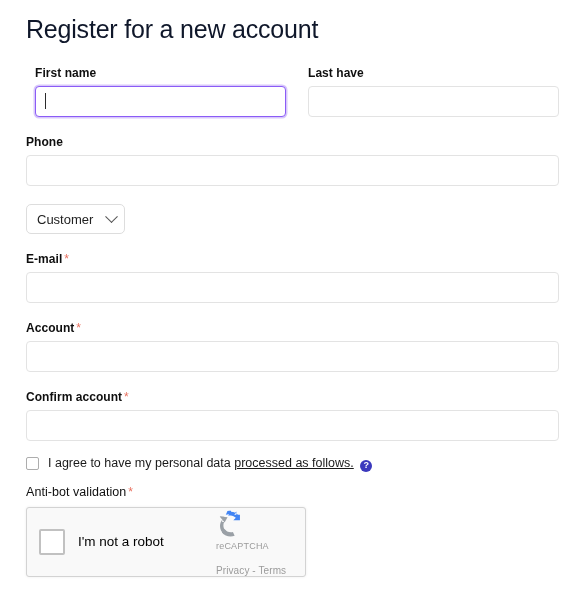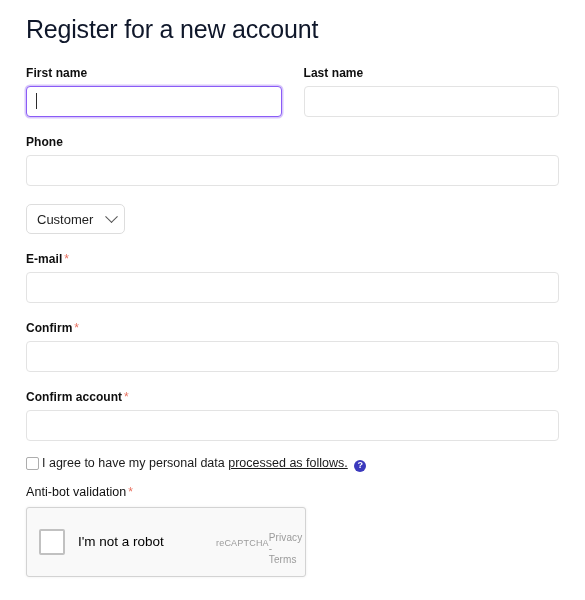--- a/index.html
+++ b/index.html
@@ -70,20 +70,21 @@
     position: absolute;
     left: 10px;
     top: 7px;
     width: 1px;
     height: 16px;
     background: #2b2b2b;
   }
   .row-two {
     display: flex;
     gap: 22px;
+    margin-left: 9px;
   }
   .col {
     flex: 1 1 0;
     min-width: 0;
   }
   .block {
     margin-top: 18px;
   }
   .block.first { margin-top: 22px; }
   .input-wrap { position: relative; }
@@ -112,21 +113,21 @@
     border-right: 1.3px solid #555;
     border-bottom: 1.3px solid #555;
     transform: rotate(45deg) translate(-2px, -2px);
   }
 
   
   .consent-row {
     display: flex;
     align-items: center;
     margin-top: 15px;
-    gap: 3px;
+    gap: 9px;
     font-size: 12.5px;
     color: #1a1a1a;
   }
   .cb {
     box-sizing: border-box;
     width: 13px;
     height: 13px;
     border: 1px solid #adadad;
     border-radius: 2px;
     background: #fff;
@@ -183,22 +184,22 @@
     cursor: pointer;
   }
   .rc-label {
     font-size: 13.5px;
     color: #000;
     margin-left: 13px;
     flex: 1 1 auto;
   }
   .rc-brand {
     display: flex;
-    flex-direction: row;
-    align-items: center;
+    flex-direction: column;
+    align-items: flex-start;
     width: 72px;
     flex: 0 0 auto;
   }
   .rc-logo { width: 30px; height: 30px; }
   .rc-name {
     font-size: 9px;
     color: #9b9b9b;
     margin-top: 3px;
     letter-spacing: 0.2px;
   }
@@ -218,21 +219,21 @@
 
   <div class="row-two block first">
     <div class="col">
       <div class="field-label">First name</div>
       <div class="input-wrap">
         <input class="text-input focused" type="text" placeholder="" style="">
         <span class="caret"></span>
       </div>
     </div>
     <div class="col">
-      <div class="field-label">Last name</div>
+      <div class="field-label">Last have</div>
       <input class="text-input" type="text" placeholder="" style="">
     </div>
   </div>
 
   <div class="block">
     <div class="field-label">Phone</div>
     <input class="text-input" type="text" placeholder="" style="">
   </div>
 
   <div class="block">
@@ -241,21 +242,21 @@
       <span class="chev"></span>
     </div>
   </div>
 
   <div class="block">
     <div class="field-label"><span>E-mail</span><span class="req">*</span></div>
     <input class="text-input" type="text" placeholder="" style="">
   </div>
 
   <div class="block">
-    <div class="field-label"><span>Confirm</span><span class="req">*</span></div>
+    <div class="field-label"><span>Account</span><span class="req">*</span></div>
     <input class="text-input" type="password" placeholder="" style="">
   </div>
 
   <div class="block">
     <div class="field-label"><span>Confirm account</span><span class="req">*</span></div>
     <input class="text-input" type="password" placeholder="" style="">
   </div>
 
   <div class="consent-row">
     <span class="cb"></span>

